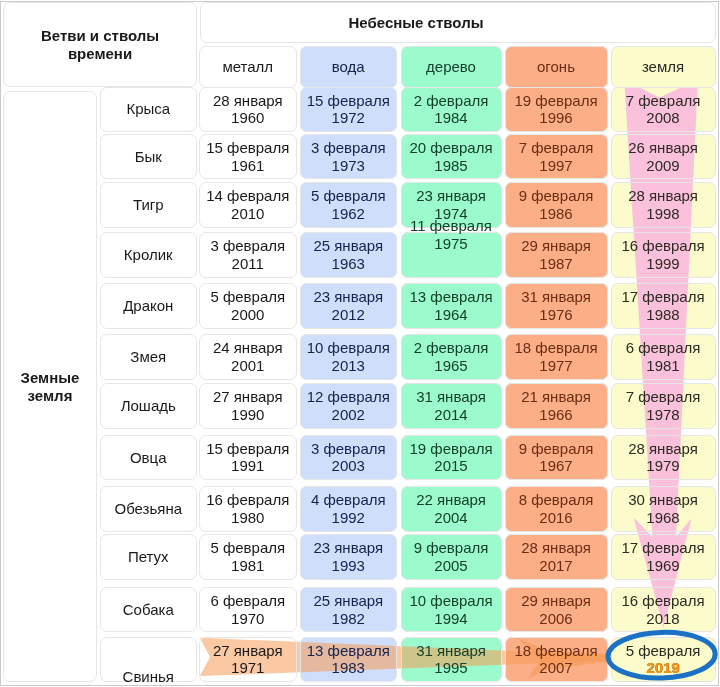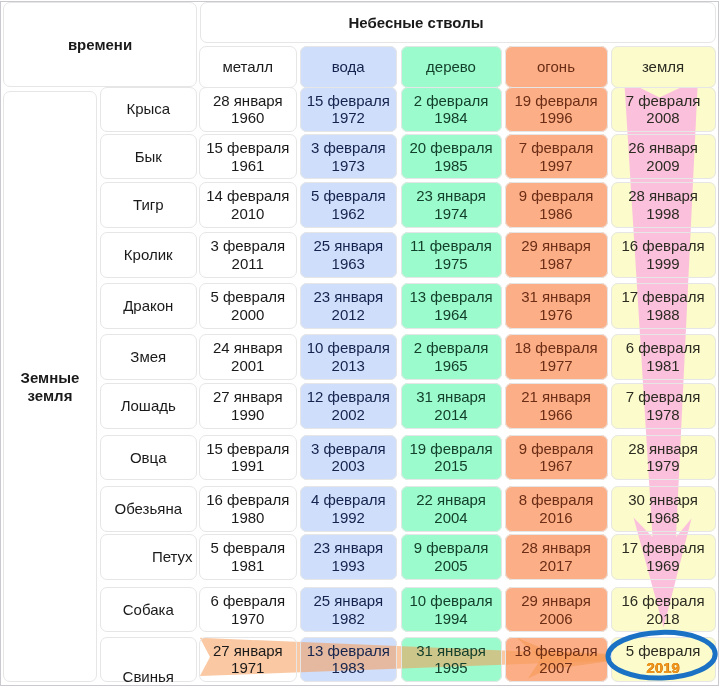--- a/index.html
+++ b/index.html
@@ -195,20 +195,21 @@
       <div class="cellbd" style="left: 504.5px; top: 586.8px; width: 103px; height: 45.5px;"></div>
       <div class="cellbd" style="left: 610.5px; top: 586.8px; width: 105px; height: 45.5px;"></div>
       <div class="cellbd" style="left: 199px; top: 636.5px; width: 97.5px; height: 45.5px;"></div>
       <div class="cellbd" style="left: 300px; top: 636.5px; width: 96.5px; height: 45.5px;"></div>
       <div class="cellbd" style="left: 400.5px; top: 636.5px; width: 101px; height: 45.5px;"></div>
       <div class="cellbd" style="left: 504.5px; top: 636.5px; width: 103px; height: 45.5px;"></div>
       <div class="cellbd" style="left: 610.5px; top: 636.5px; width: 105px; height: 45.5px;"></div>
     </div>
   <div class="layer" id="text-layer">
       <div class="celltx bold" style="left: 3px; top: 2px; width: 194px; height: 85px; color: rgb(26, 26, 26);">
+        <span>Ветви и стволы</span>
         <span>времени</span>
       </div>
       <div class="celltx bold" style="left: 200px; top: 2px; width: 432px; height: 41px; color: rgb(26, 26, 26);">
         <span>Небесные стволы</span>
       </div>
       <div class="celltx" style="left: 199px; top: 46px; width: 97.5px; height: 41.5px; color: rgb(26, 26, 26);">
         <span>металл</span>
       </div>
       <div class="celltx" style="left: 300px; top: 46px; width: 96.5px; height: 41.5px; color: rgb(20, 35, 77);">
         <span>вода</span>
@@ -246,21 +247,21 @@
       </div>
       <div class="celltx" style="left: 100px; top: 383.3px; width: 96.5px; height: 45.5px; color: rgb(26, 26, 26);">
         <span>Лошадь</span>
       </div>
       <div class="celltx" style="left: 100px; top: 434.6px; width: 96.5px; height: 45.5px; color: rgb(26, 26, 26);">
         <span>Овца</span>
       </div>
       <div class="celltx" style="left: 100px; top: 486px; width: 96.5px; height: 45.5px; color: rgb(26, 26, 26);">
         <span>Обезьяна</span>
       </div>
-      <div class="celltx" style="left: 100px; top: 534.3px; width: 96.5px; height: 45.5px; color: rgb(26, 26, 26); margin-left: 24px;">
+      <div class="celltx" style="left: 100px; top: 534.3px; width: 96.5px; height: 45.5px; color: rgb(26, 26, 26);">
         <span>Петух</span>
       </div>
       <div class="celltx" style="left: 100px; top: 586.8px; width: 96.5px; height: 45.5px; color: rgb(26, 26, 26);">
         <span>Собака</span>
       </div>
       <div class="celltx" style="left: 100px; top: 654px; width: 96.5px; height: 45.5px; color: rgb(26, 26, 26);">
         <span>Свинья</span>
       </div>
       <div class="celltx" style="left: 199px; top: 86.5px; width: 97.5px; height: 45.5px; color: rgb(26, 26, 26);">
         <span>28 января</span>
@@ -323,21 +324,21 @@
         <span>1998</span>
       </div>
       <div class="celltx" style="left: 199px; top: 232px; width: 97.5px; height: 45.5px; color: rgb(26, 26, 26);">
         <span>3 февраля</span>
         <span>2011</span>
       </div>
       <div class="celltx" style="left: 300px; top: 232px; width: 96.5px; height: 45.5px; color: rgb(20, 35, 77);">
         <span>25 января</span>
         <span>1963</span>
       </div>
-      <div class="celltx" style="left: 400.5px; top: 240px; width: 101px; height: 30px; color: rgb(19, 64, 44);">
+      <div class="celltx" style="left: 400.5px; top: 220px; width: 101px; height: 30px; color: rgb(19, 64, 44);">
         <span>11 февраля</span>
         <span>1975</span>
       </div>
       <div class="celltx" style="left: 504.5px; top: 232px; width: 103px; height: 45.5px; color: rgb(107, 45, 21);">
         <span>29 января</span>
         <span>1987</span>
       </div>
       <div class="celltx" style="left: 610.5px; top: 232px; width: 105px; height: 45.5px; color: rgb(43, 43, 34);">
         <span>16 февраля</span>
         <span>1999</span>

